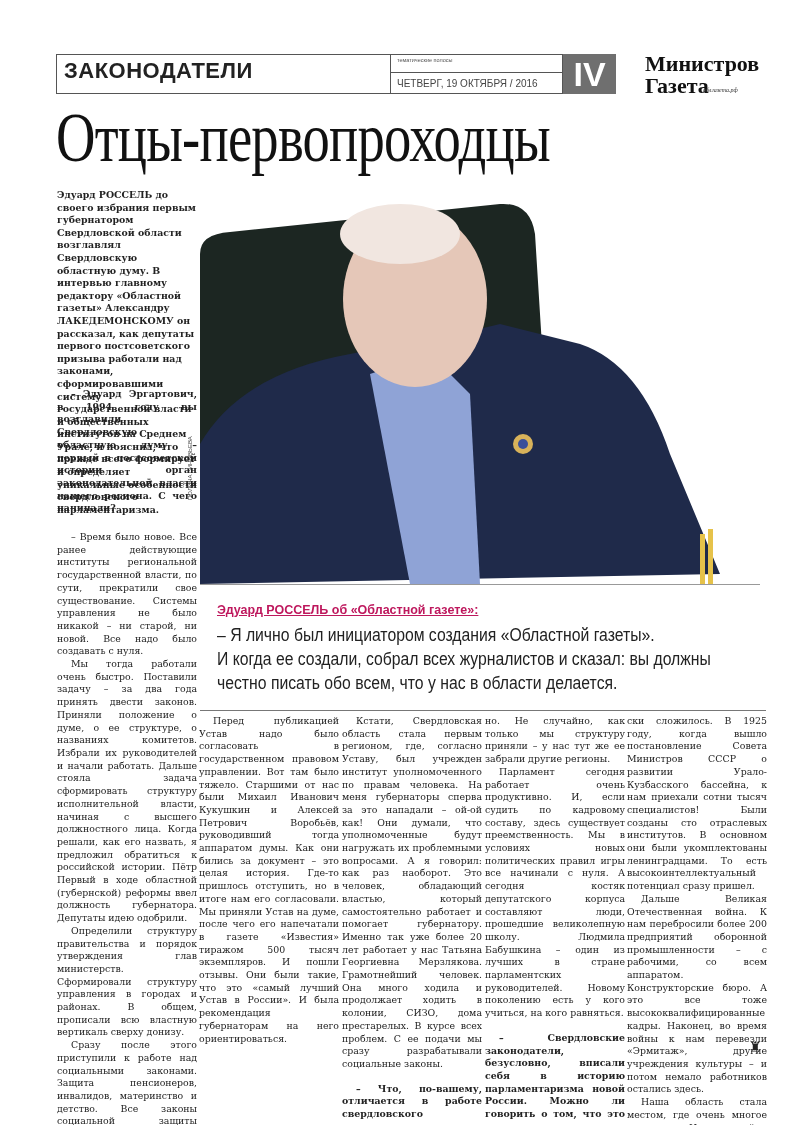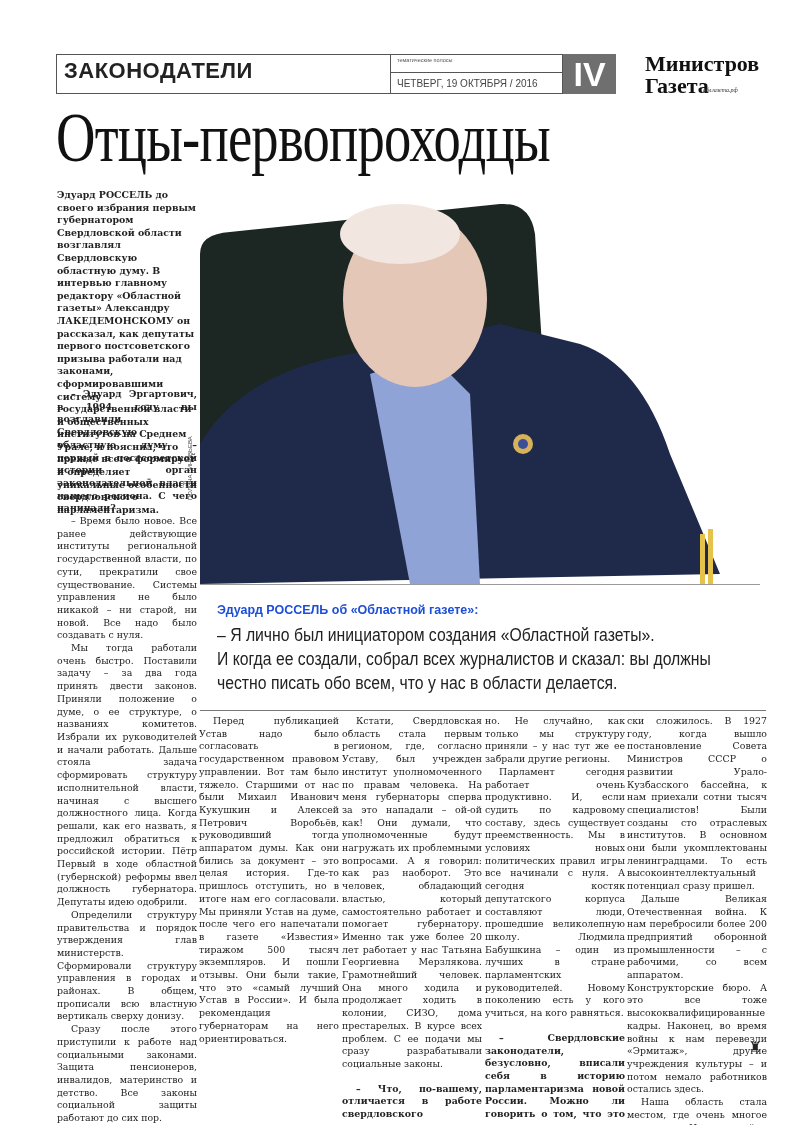--- a/index.html
+++ b/index.html
@@ -26,21 +26,21 @@
   .c1{left:57px;top:388px;width:140px;}
   .c2{left:199px;top:715px;width:140px;}
   .c3{left:342px;top:715px;width:140px;}
   .c4{left:485px;top:715px;width:140px;}
   .c5{left:627px;top:715px;width:140px;}
   
   .photo{left:200px;top:194px;width:556px;height:390px;overflow:hidden;}
   .photo-credit{left:187px;top:500px;font-family:"Liberation Sans",sans-serif;font-size:6px;color:#444;transform:rotate(-90deg);transform-origin:left top;white-space:nowrap;}
   .photo-base{left:200px;top:584px;width:560px;height:1px;background:#999;}
   
-  .quote-title{left:217px;top:603px;font-family:"Liberation Sans",sans-serif;font-weight:bold;font-size:12.5px;color:#1d4ed8;}
+  .quote-title{left:217px;top:603px;font-family:"Liberation Sans",sans-serif;font-weight:bold;font-size:12.5px;color:#be185d;text-decoration:underline;}
   .quote-body{left:217px;top:623px;width:545px;font-family:"Liberation Sans",sans-serif;font-size:17.5px;line-height:24px;color:#222;transform:scaleX(0.9);transform-origin:left top;white-space:nowrap;}
   .quote-rule{left:200px;top:710px;width:566px;height:1px;background:#777;}
   .end-icon{left:749px;top:1039px;font-size:14px;color:#222;}
 </style>
 </head>
 <body>
 
 <div class="abs rubric-box"></div>
 <div class="abs rubric">ЗАКОНОДАТЕЛИ</div>
 <div class="abs meta-box"></div>
@@ -82,36 +82,36 @@
 <div class="abs quote-title">Эдуард РОССЕЛЬ об «Областной газете»:</div>
 <div class="abs quote-body">
   <div>– Я лично был инициатором создания «Областной газеты».</div>
   <div>И когда ее создали, собрал всех журналистов и сказал: вы должны</div>
   <div>честно писать обо всем, что у нас в области делается.</div>
 </div>
 <div class="abs quote-rule"></div>
 
 <div class="abs col c1">
     <p class="q">– Эдуард Эргартович, в 1994 году вы возглавили Свердловскую областную думу – первый в постсоветской истории орган законодательной власти нашего региона. С чего начинали?</p>
-    <p style="margin-top: 0px;">– Время было новое. Все ранее действующие институты региональной государственной власти, по сути, прекратили свое существование. Системы управления не было никакой – ни старой, ни новой. Все надо было создавать с нуля.</p>
+    <p style="margin-top: 16px;">– Время было новое. Все ранее действующие институты региональной государственной власти, по сути, прекратили свое существование. Системы управления не было никакой – ни старой, ни новой. Все надо было создавать с нуля.</p>
     <p>Мы тогда работали очень быстро. Поставили задачу – за два года принять двести законов. Приняли положение о думе, о ее структуре, о названиях комитетов. Избрали их руководителей и начали работать. Дальше стояла задача сформировать структуру исполнительной власти, начиная с высшего должностного лица. Когда решали, как его назвать, я предложил обратиться к российской истории. Пётр Первый в ходе областной (губернской) реформы ввел должность губернатора. Депутаты идею одобрили.</p>
     <p>Определили структуру правительства и порядок утверждения глав министерств. Сформировали структуру управления в городах и районах. В общем, прописали всю властную вертикаль сверху донизу.</p>
     <p>Сразу после этого приступили к работе над социальными законами. Защита пенсионеров, инвалидов, материнство и детство. Все законы социальной защиты работают до сих пор.</p>
   </div>
 <div class="abs col c2">
     <p>Перед публикацией Устав надо было согласовать в государственном правовом управлении. Вот там было тяжело. Старшими от нас были Михаил Иванович Кукушкин и Алексей Петрович Воробьёв, руководивший тогда аппаратом думы. Как они бились за документ – это целая история. Где-то пришлось отступить, но в итоге нам его согласовали. Мы приняли Устав на думе, после чего его напечатали в газете «Известия» тиражом 500 тысяч экземпляров. И пошли отзывы. Они были такие, что это «самый лучший Устав в России». И была рекомендация губернаторам на него ориентироваться.</p>
   </div>
 <div class="abs col c3">
     <p>Кстати, Свердловская область стала первым регионом, где, согласно Уставу, был учрежден институт уполномоченного по правам человека. На меня губернаторы сперва за это нападали – ой-ой как! Они думали, что уполномоченные будут нагружать их проблемными вопросами. А я говорил: как раз наоборот. Это человек, обладающий властью, который самостоятельно работает и помогает губернатору. Именно так уже более 20 лет работает у нас Татьяна Георгиевна Мерзлякова. Грамотнейший человек. Она много ходила и продолжает ходить в колонии, СИЗО, дома престарелых. В курсе всех проблем. С ее подачи мы сразу разрабатывали социальные законы.</p>
     <p class="q gap">– Что, по-вашему, отличается в работе свердловского парламента тогда и сейчас? А что остается неизменным?</p>
   </div>
 <div class="abs col c4">
     <p style="text-indent: 0px;">но. Не случайно, как только мы структуру приняли – у нас тут же ее забрали другие регионы.</p>
     <p>Парламент сегодня работает очень продуктивно. И, если судить по кадровому составу, здесь существует преемственность. Мы в условиях новых политических правил игры все начинали с нуля. А сегодня костяк депутатского корпуса составляют люди, прошедшие великолепную школу. Людмила Бабушкина – один из лучших в стране парламентских руководителей. Новому поколению есть у кого учиться, на кого равняться.</p>
     <p class="q gap">– Свердловские законодатели, безусловно, вписали себя в историю парламентаризма новой России. Можно ли говорить о том, что это связано с какими-то уникальными особенностями нашей политики, региона, или даже нашего уральского характера?</p>
   </div>
 <div class="abs col c5">
-    <p style="text-indent: 0px;">ски сложилось. В 1927 году, когда вышло постановление Совета Министров СССР о развитии Урало-Кузбасского бассейна, к нам приехали сотни тысяч специалистов! Были созданы сто отраслевых институтов. В основном они были укомплектованы ленинградцами. То есть высокоинтеллектуальный потенциал сразу пришел.</p>
+    <p style="text-indent: 0px;">ски сложилось. В 1925 году, когда вышло постановление Совета Министров СССР о развитии Урало-Кузбасского бассейна, к нам приехали сотни тысяч специалистов! Были созданы сто отраслевых институтов. В основном они были укомплектованы ленинградцами. То есть высокоинтеллектуальный потенциал сразу пришел.</p>
     <p>Дальше Великая Отечественная война. К нам перебросили более 200 предприятий оборонной промышленности – с рабочими, со всем аппаратом. Конструкторские бюро. А это все тоже высококвалифицированные кадры. Наконец, во время войны к нам перевезли «Эрмитаж», другие учреждения культуры – и потом немало работников остались здесь.</p>
     <p>Наша область стала местом, где очень многое сошлось. Не случайно наши кадры во все времена так востребованы. А регион продолжает оставаться застрельщиком многих важных инициатив. В том числе законодательных.</p>
   </div>
 
 <div class="abs end-icon">♜</div>
 
 </body></html>

